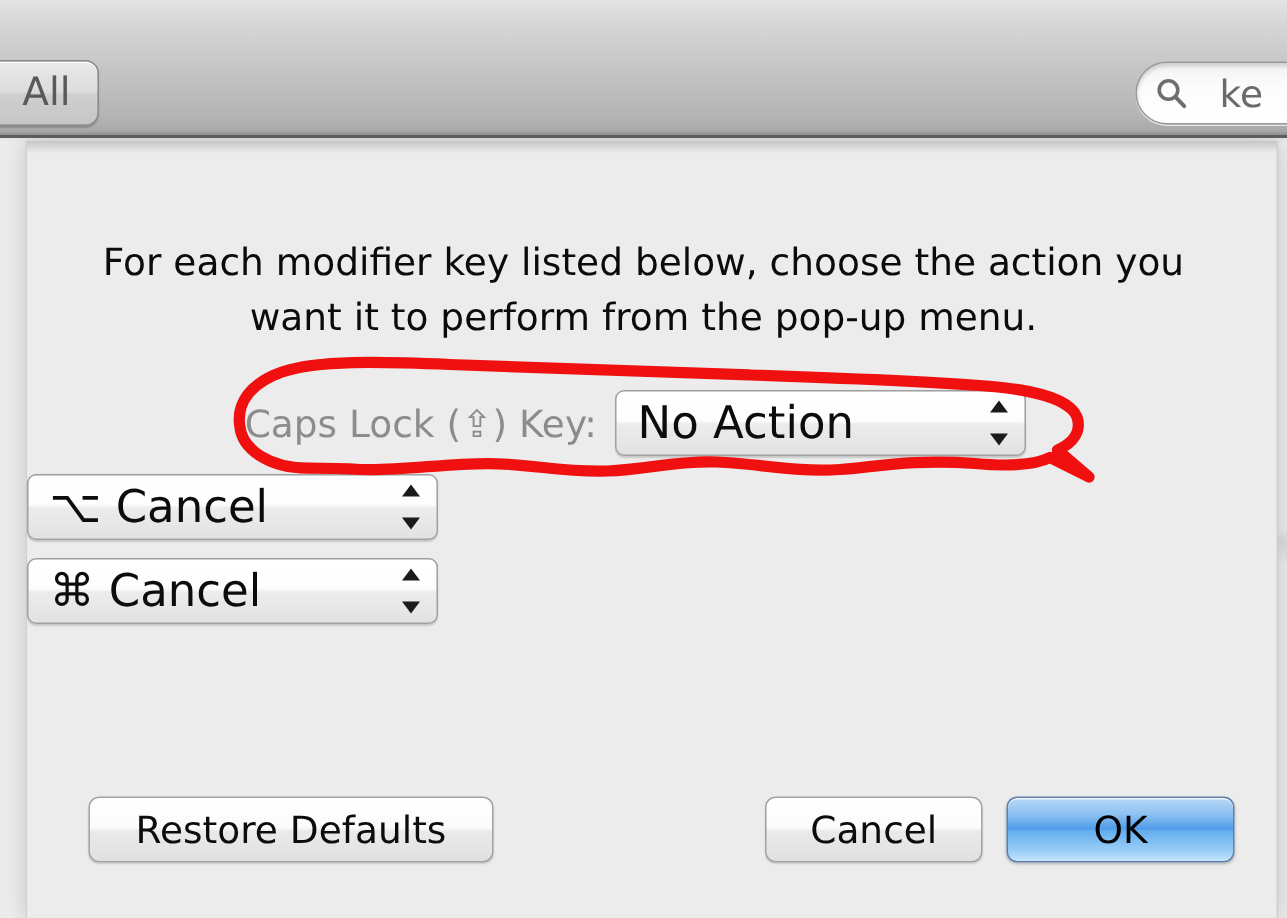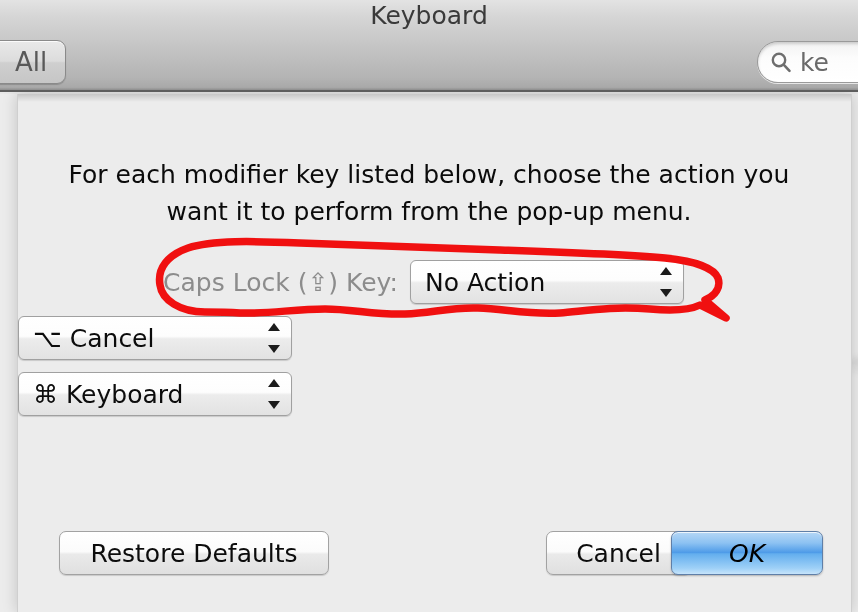--- a/index.html
+++ b/index.html
@@ -46,21 +46,21 @@
     position: absolute; left: 757px; top: 41px; width: 160px; height: 42px;
     border: 1px solid #9a9a9a;
     border-radius: 21px;
     background: linear-gradient(to bottom,#f2f2f2 0%, #fcfcfc 40%, #ffffff 100%);
     box-shadow: inset 0 2px 3px rgba(0,0,0,.16), 0 1px 0 rgba(255,255,255,.7);
     display: flex; align-items: center;
     padding-left: 12px;
     overflow: hidden;
   }
   .search-icon { width: 22px; height: 22px; flex: 0 0 auto; position: relative; top: 0px; }
-  .search-text { font-size: 25px; color: #6a6a6a; margin-left: 8px; }
+  .search-text { font-size: 25px; color: #6a6a6a; margin-left: 21px; }
 
   
   .bg-pane {
     position: absolute; left: 0; top: 94px; width: 858px; height: 518px;
     background: #ececec;
   }
   .bg-blur { filter: blur(3.2px); opacity: .45; }
   .bg-text {
     position: absolute;
     color: #888;
@@ -114,21 +114,21 @@
   .popup {
     position: relative;
     width: 274px; height: 44px;
     border: 1px solid #a0a0a0;
     border-radius: 6px;
     background: linear-gradient(to bottom,#ffffff 0%,#fdfdfd 46%,#ececec 52%,#e2e2e2 100%);
     box-shadow: inset 0 1px 0 #fff, 0 1px 1px rgba(0,0,0,.15);
     display: flex; align-items: center;
   }
   .popup-label {
-    font-size: 25px; color: #0c0c0c;
+    font-size: 30px; color: #0c0c0c;
     padding-left: 14px;
     white-space: nowrap;
   }
   .stepper {
     position: absolute; right: 11px; top: 50%;
     transform: translateY(-50%);
     width: 13px; height: 30px;
     display: flex; flex-direction: column;
     justify-content: space-between; align-items: center;
   }
@@ -145,30 +145,29 @@
     position: absolute;
     height: 44px;
     border: 1px solid #a2a2a2;
     border-radius: 7px;
     background: linear-gradient(to bottom,#ffffff 0%,#fbfbfb 47%,#eaeaea 53%,#e0e0e0 100%);
     box-shadow: inset 0 1px 0 #fff, 0 1px 1px rgba(0,0,0,.15);
     font-size: 25px; color: #0c0c0c;
     display: flex; align-items: center; justify-content: center;
   }
   .btn-restore { left: 41px; top: 437px; width: 270px; }
-  .btn-cancel  { left: 492px; top: 437px; width: 145px; margin-left: 36px; }
+  .btn-cancel  { left: 492px; top: 437px; width: 145px; }
   .btn-ok {
     left: 653px; top: 437px; width: 152px;
     border: 1px solid #5f7fa8;
     background: linear-gradient(to bottom,
         #b5d7f6 0%, #8dc2f2 26%, #4e9be8 49%,
         #63aeee 52%, #9ed0f7 86%, #c6e4fb 100%);
     box-shadow: inset 0 1px 0 rgba(255,255,255,.75), 0 1px 2px rgba(0,0,0,.25);
     color: #000;
-    font-style: italic;
   }
 
   
   .annot {
     position: absolute; left: 0; top: 0;
     width: 858px; height: 612px;
     pointer-events: none;
   }
 </style>
 </head>
@@ -233,37 +232,36 @@
           <span class="popup-label">⌥ Cancel</span>
           <span class="stepper">
             <span class="tri-up"></span>
             <span class="tri-dn"></span>
           </span>
         </div>
       </div>
 
       <div class="row">
         <div class="popup">
-          <span class="popup-label">⌘ Keyboard</span>
+          <span class="popup-label">⌘ Cancel</span>
           <span class="stepper">
             <span class="tri-up"></span>
             <span class="tri-dn"></span>
           </span>
         </div>
       </div>
 
     </div>
 
     <div class="btn btn-restore">Restore Defaults</div>
     <div class="btn btn-cancel">Cancel</div>
     <div class="btn btn-ok">OK</div>
   </div>
 
   <div class="toolbar">
-    <div class="win-title">Keyboard</div>
 
     <div class="all-btn">All</div>
 
     <div class="search-field">
       <span class="search-icon">
         <svg width="22" height="22" viewBox="0 0 22 22">
           <circle cx="9" cy="9" r="6.2" fill="none" stroke="#6e6e6e" stroke-width="2.4"></circle>
           <line x1="13.6" y1="13.6" x2="19.5" y2="19.8" stroke="#6e6e6e" stroke-width="2.6" stroke-linecap="round"></line>
         </svg>
       </span>

